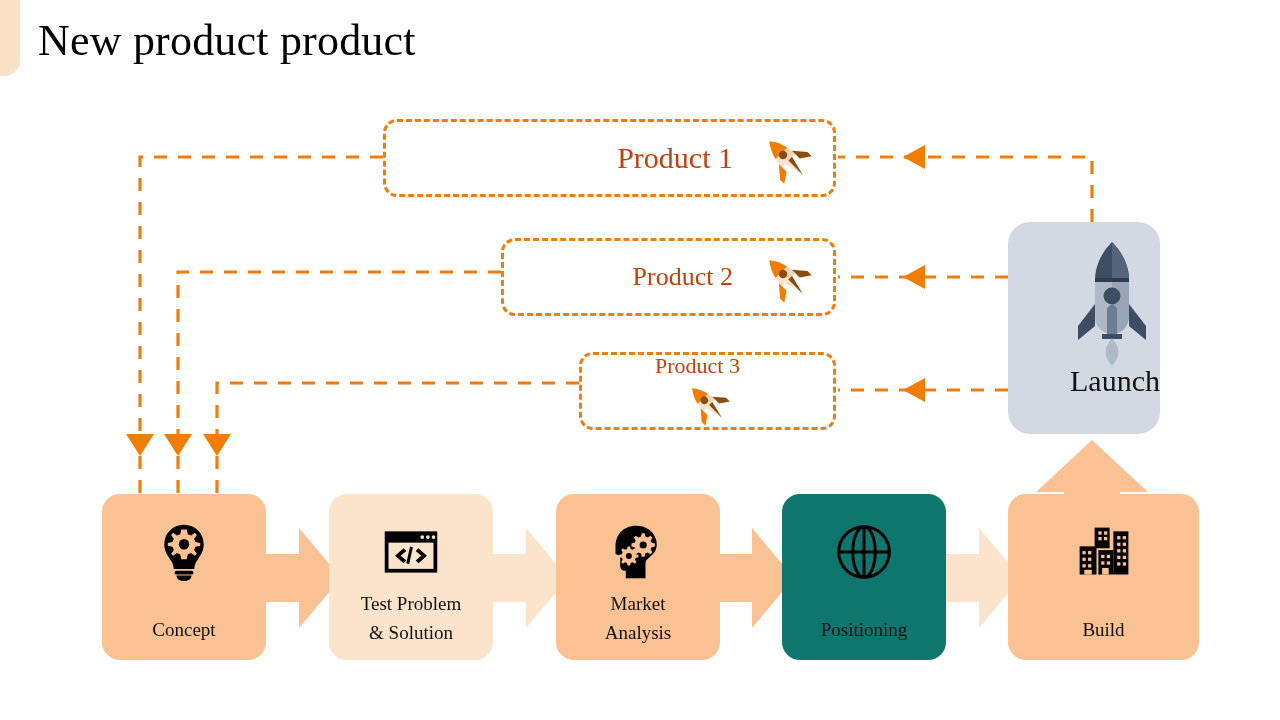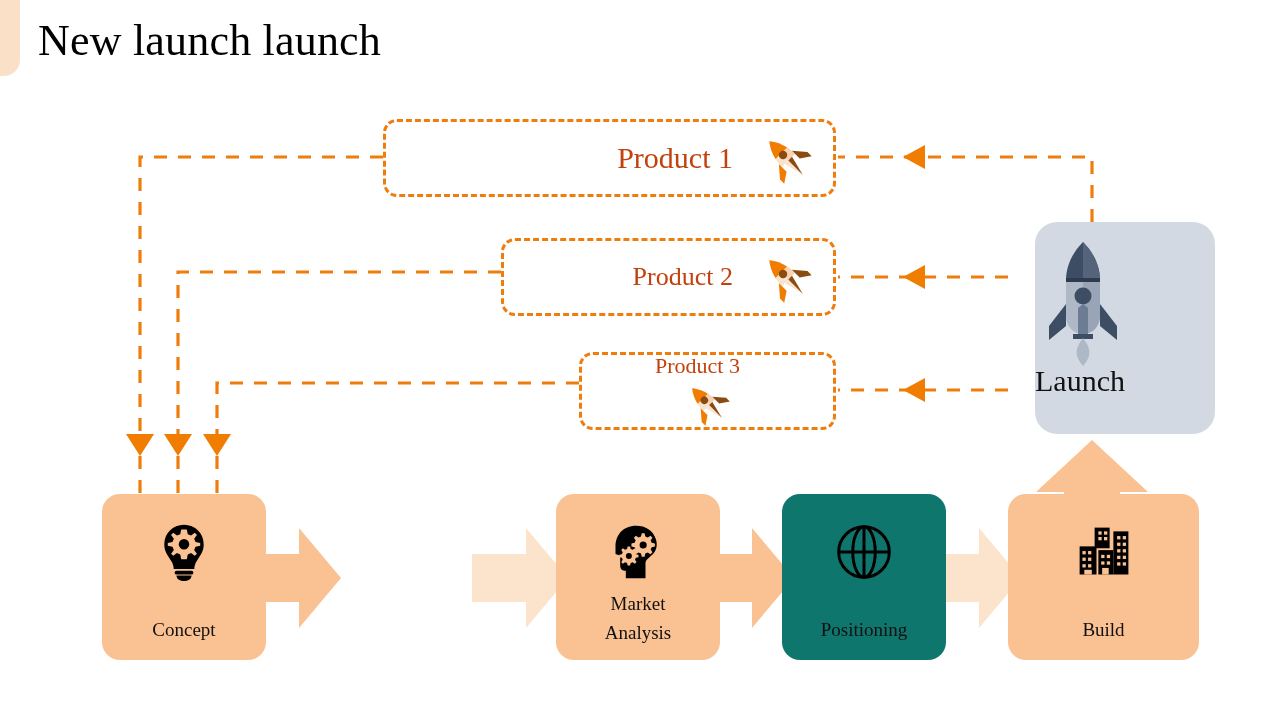--- a/index.html
+++ b/index.html
@@ -75,31 +75,30 @@
   #product-card-3 { left: 579px; top: 352px;  width: 257px; height: 78px; flex-direction: column; }
   #product-card-3 .product-label { font-size: 22px; }
   #product-card-3 .rocket-emoji { width: 48px; height: 48px; margin-left: 18px; }
   #product-card-2 .product-label { font-size: 26px; }
 
   
   #launch-panel {
     position: absolute;
     left: 1008px;
     top: 222px;
-    width: 180px;
+    width: 152px;
     height: 212px;
     background: #D3D9E3;
     border-radius: 22px;
     display: flex;
     flex-direction: column;
-    align-items: flex-start;
+    align-items: flex-end;
     justify-content: flex-start;
     padding-top: 16px;
     box-sizing: border-box;
-    margin-left: 27px;
   }
   #launch-rocket-icon { width: 96px; height: 130px; }
   #launch-label {
     font-size: 30px;
     color: #111111;
     margin-top: -4px;
   }
 
   
   .process-step {
@@ -159,21 +158,21 @@
     height: 72px;
     z-index: 2;
   }
 </style>
 </head>
 <body>
 
 <div id="canvas">
 
   <div id="title-accent-bar"></div>
-  <div id="page-title">New launch launch</div>
+  <div id="page-title">New product product</div>
 
   <svg id="wire-layer" viewBox="0 0 1280 720" xmlns="http://www.w3.org/2000/svg">
 
     <g>
       <path d="M1092,222 L1092,157 L838,157" fill="none" stroke="#EE7D0E" stroke-width="3.2" stroke-dasharray="13 11"></path>
       <polygon points="925,145 925,169 903,157" fill="#F07C00"></polygon>
     </g>
 
     <g>
       <path d="M1008,277 L838,277" fill="none" stroke="#EE7D0E" stroke-width="3.2" stroke-dasharray="13 11"></path>
@@ -292,20 +291,36 @@
       <rect x="22" y="52" width="20" height="4" rx="2" fill="#000000"></rect>
       <path d="M24 57 L40 57 C40 61 36 63 32 63 C28 63 24 61 24 57 Z" fill="#000000"></path>
       <g fill="#FAC193">
         <path d="M32 8 L35 8 L36 13 L39.5 14.5 L43.5 11.5 L45.8 13.8 L42.8 17.8 L44.3 21.3 L49.3 22.3 L49.3 25.3 L44.3 26.3 L42.8 29.8 L45.8 33.8 L43.5 36.1 L39.5 33.1 L36 34.6 L35 39.6 L32 39.6 L29 39.6 L28 34.6 L24.5 33.1 L20.5 36.1 L18.2 33.8 L21.2 29.8 L19.7 26.3 L14.7 25.3 L14.7 22.3 L19.7 21.3 L21.2 17.8 L18.2 13.8 L20.5 11.5 L24.5 14.5 L28 13 L29 8 Z"></path>
       </g>
       <circle cx="32" cy="23.8" r="5.6" fill="#000000"></circle>
     </svg>
     <div class="step-label">Concept</div>
   </div>
 
+  <div class="process-step" id="step-test">
+    <svg class="step-icon" viewBox="0 0 64 64" xmlns="http://www.w3.org/2000/svg">
+      <rect x="4" y="10" width="56" height="44" fill="#000000"></rect>
+      <rect x="8" y="22" width="48" height="28" fill="#FBE3CC"></rect>
+      <circle cx="44" cy="16" r="2" fill="#FBE3CC"></circle>
+      <circle cx="50" cy="16" r="2" fill="#FBE3CC"></circle>
+      <circle cx="56" cy="16" r="2" fill="#FBE3CC"></circle>
+      <path d="M24 28 L15 36 L24 44 L27 41 L21 36 L27 31 Z" fill="#000000"></path>
+      <path d="M40 28 L49 36 L40 44 L37 41 L43 36 L37 31 Z" fill="#000000"></path>
+      <path d="M34 27 L30 45 L27 44 L31 26 Z" fill="#000000"></path>
+    </svg>
+    <div class="step-label two-line">
+      <div>Test Problem</div>
+      <div>&amp; Solution</div>
+    </div>
+  </div>
 
   <div class="process-step" id="step-market">
     <svg class="step-icon" viewBox="0 0 64 64" xmlns="http://www.w3.org/2000/svg">
       <path d="M30 4 C16 4 8 14 8 26 L8 34 L13 36 L13 46 C13 50 15 52 19 52 L19 60 L40 60 L40 44 C40 40 44 38 48 34 C52 30 53 24 51 18 C48 9 40 4 30 4 Z" fill="#000000"></path>
       <g fill="#FAC193">
         <path d="M36 12 L39 12 L39.8 15.4 L42.4 16.5 L45.3 14.6 L47.4 16.7 L45.5 19.6 L46.6 22.2 L50 23 L50 26 L46.6 26.8 L45.5 29.4 L47.4 32.3 L45.3 34.4 L42.4 32.5 L39.8 33.6 L39 37 L36 37 L35.2 33.6 L32.6 32.5 L29.7 34.4 L27.6 32.3 L29.5 29.4 L28.4 26.8 L25 26 L25 23 L28.4 22.2 L29.5 19.6 L27.6 16.7 L29.7 14.6 L32.6 16.5 L35.2 15.4 Z"></path>
       </g>
       <circle cx="37.5" cy="24.5" r="3.8" fill="#000000"></circle>
       <g fill="#FAC193">
         <path d="M21 26 L23.5 26 L24.2 28.8 L26.3 29.7 L28.7 28.1 L30.4 29.8 L28.8 32.2 L29.7 34.3 L32.5 35 L32.5 37.5 L29.7 38.2 L28.8 40.3 L30.4 42.7 L28.7 44.4 L26.3 42.8 L24.2 43.7 L23.5 46.5 L21 46.5 L20.3 43.7 L18.2 42.8 L15.8 44.4 L14.1 42.7 L15.7 40.3 L14.8 38.2 L12 37.5 L12 35 L14.8 34.3 L15.7 32.2 L14.1 29.8 L15.8 28.1 L18.2 29.7 L20.3 28.8 Z"></path>

